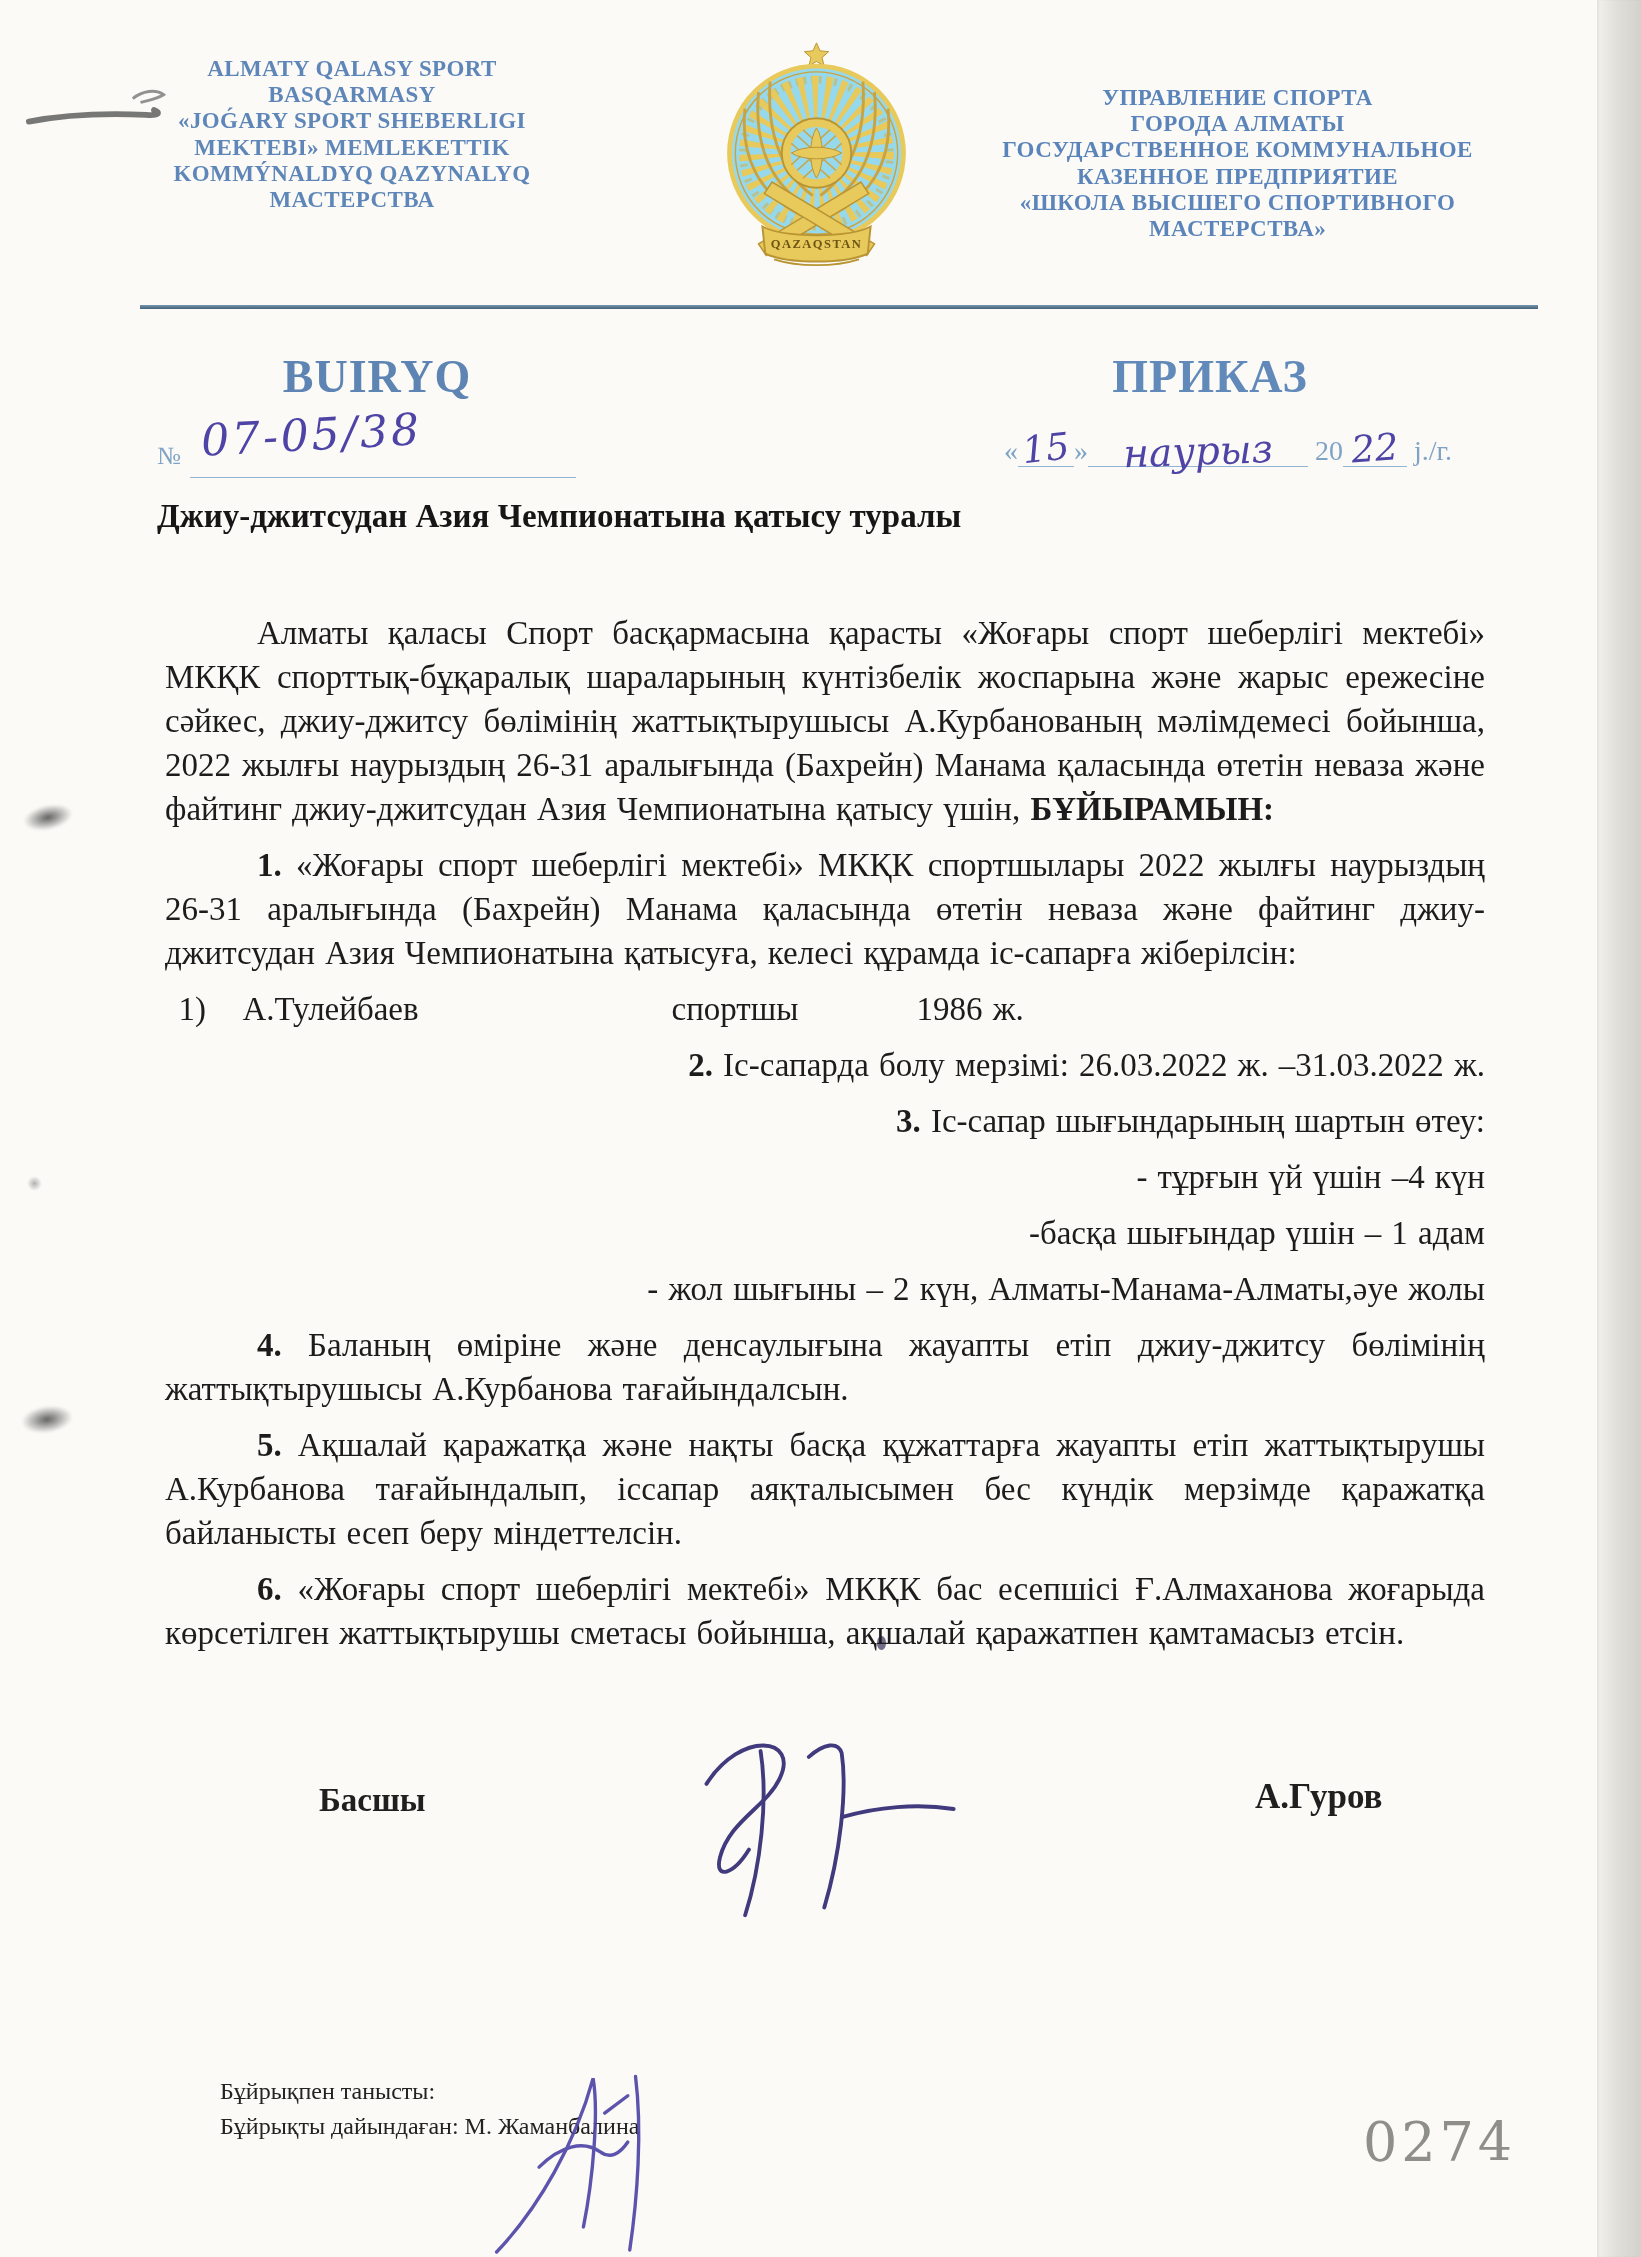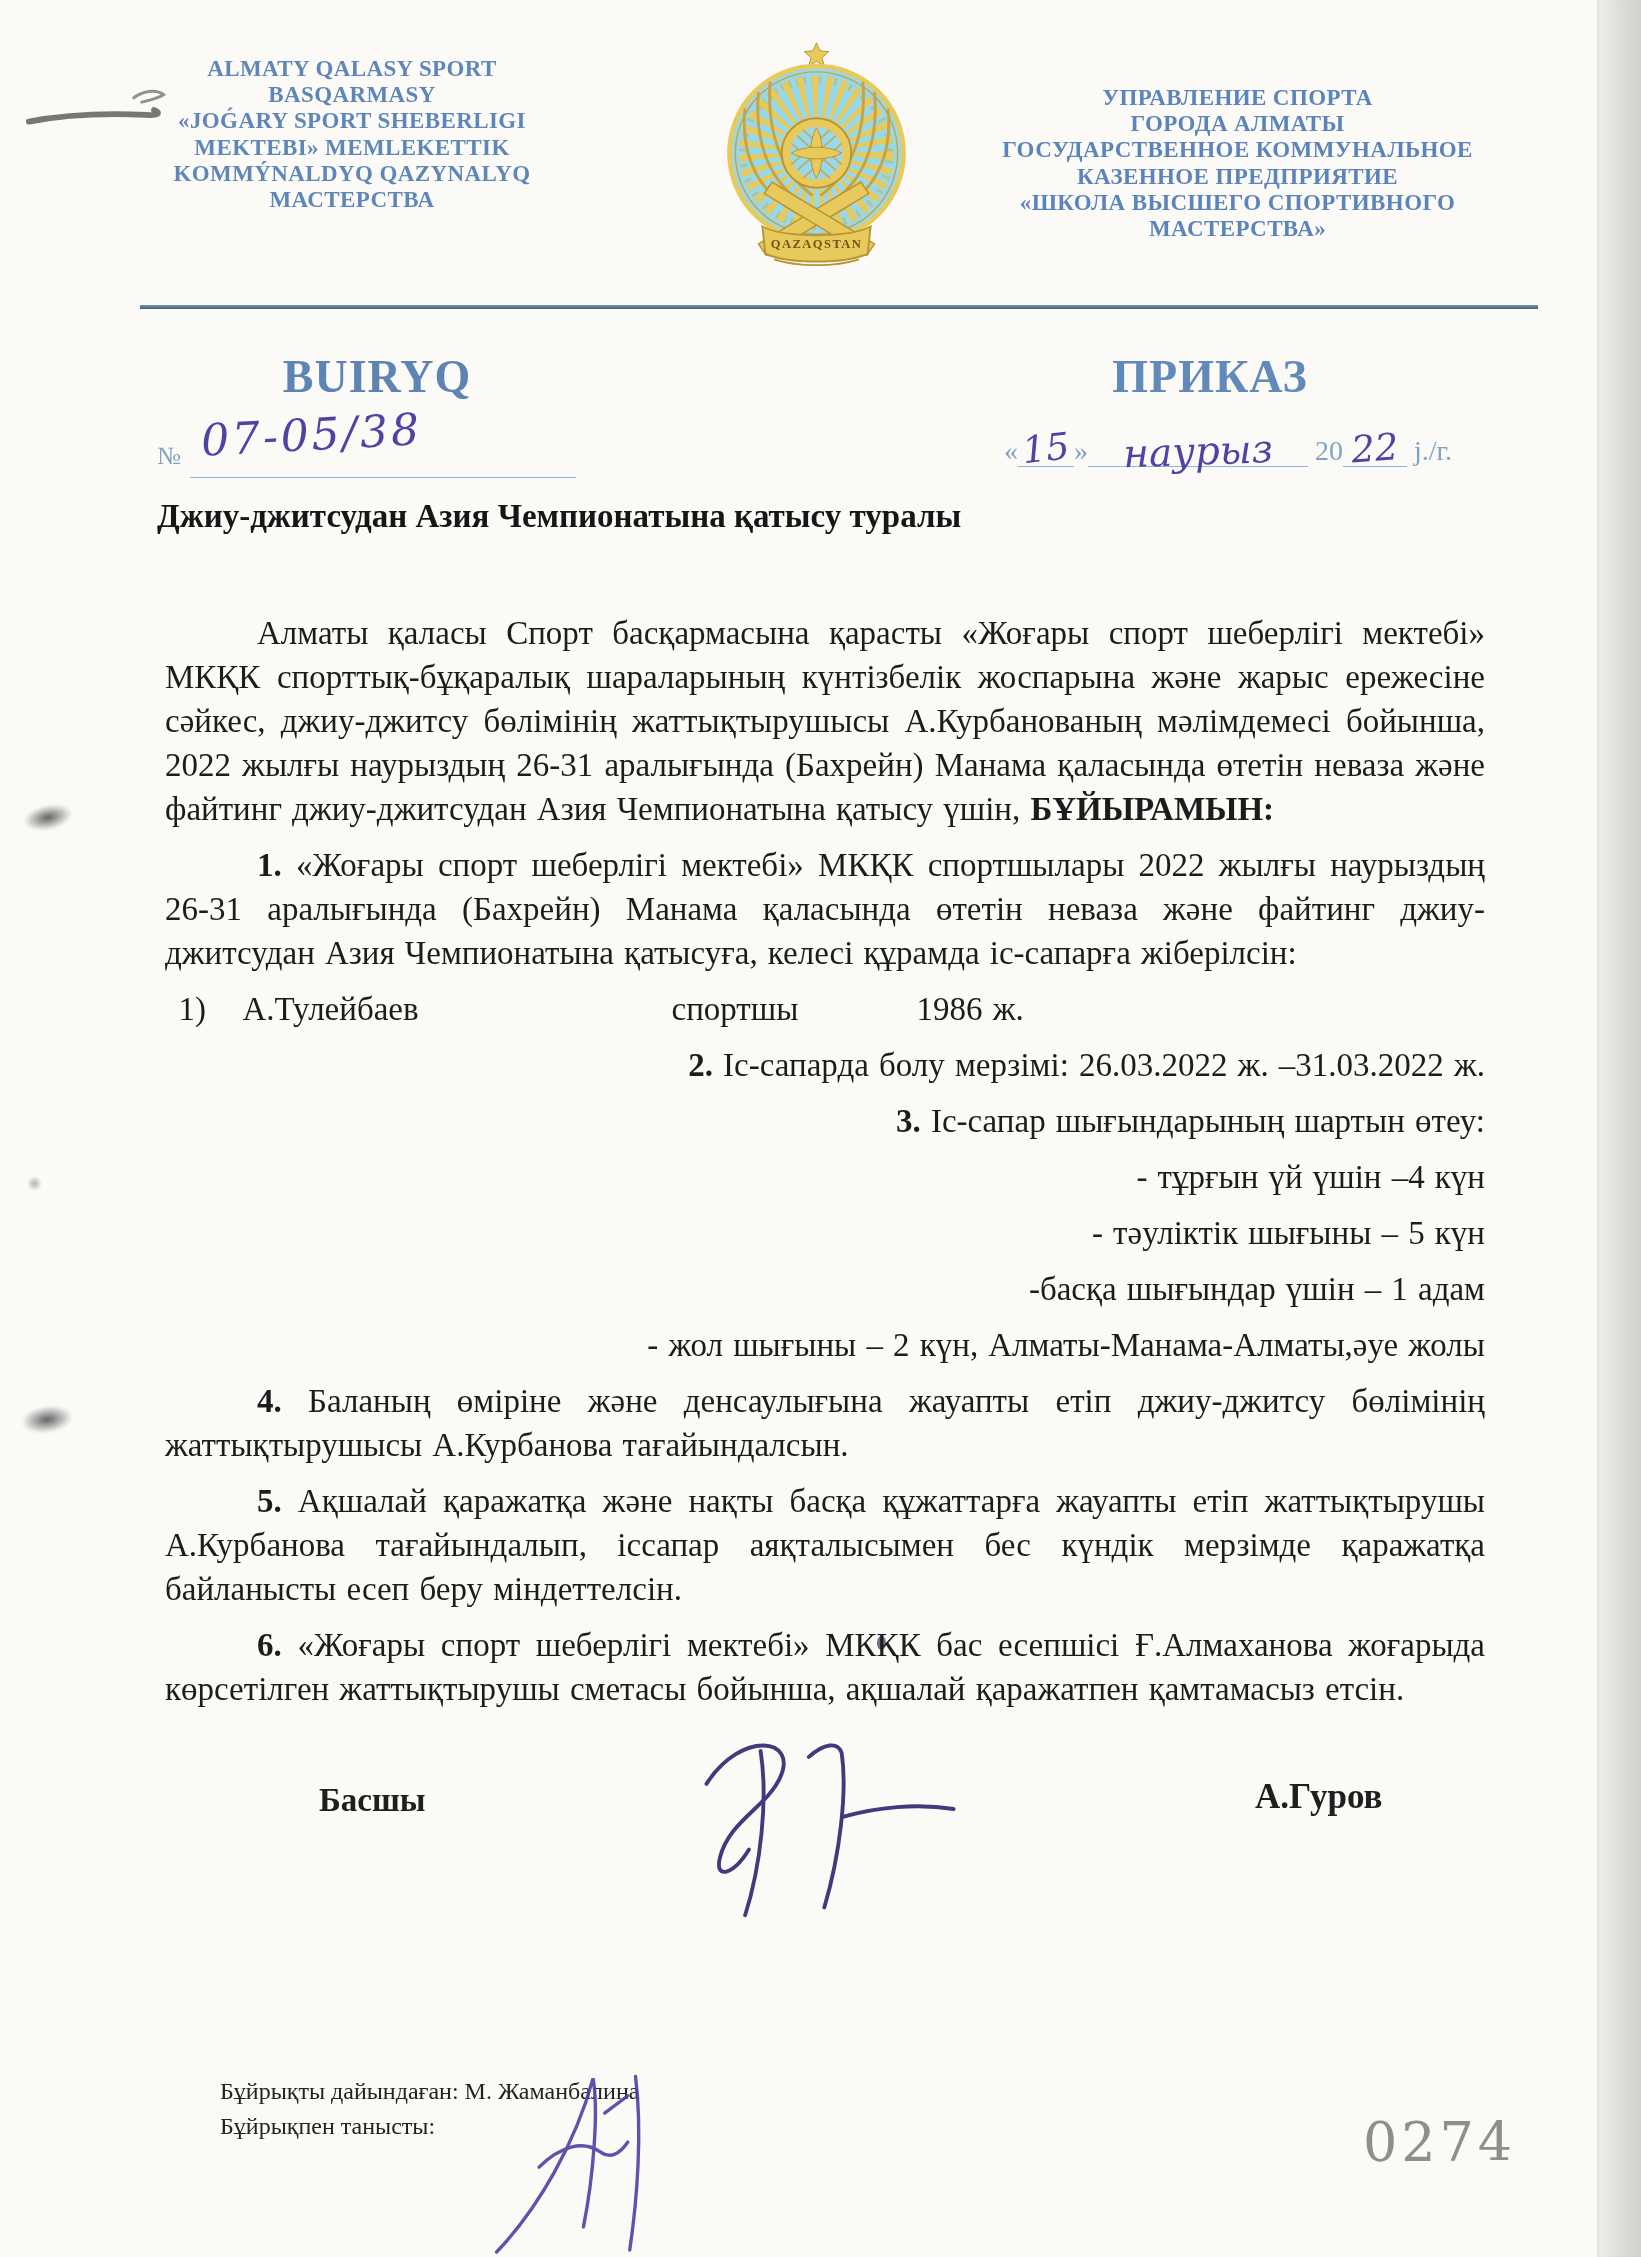--- a/index.html
+++ b/index.html
@@ -160,42 +160,41 @@
   <p class="ind"><b>1.</b><span> «Жоғары спорт шеберлігі мектебі» МКҚК спортшылары 2022 жылғы наурыздың 26-31 аралығында (Бахрейн) Манама қаласында өтетін неваза және файтинг джиу-джитсудан Азия Чемпионатына қатысуға, келесі құрамда іс-сапарға жіберілсін:</span></p>
   <p class="athlete">
     <span class="a-num">1)</span>
     <span class="a-name">А.Тулейбаев</span>
     <span class="a-role">спортшы</span>
     <span class="a-birth">1986 ж.</span>
   </p>
   <p class="ind-s"><b>2.</b><span> Іс-сапарда болу мерзімі:  26.03.2022 ж. –31.03.2022 ж.</span></p>
   <p class="ind-s"><b>3.</b><span> Іс-сапар шығындарының шартын өтеу:</span></p>
   <p class="ind-s">- тұрғын үй үшін –4 күн</p>
-  <p class="ind-s">- тәуліктік шығыны – 5 күн</p>
   <p class="ind-s">-басқа шығындар үшін – 1 адам</p>
   <p class="ind-s">- жол шығыны – 2 күн, Алматы-Манама-Алматы,әуе жолы</p>
   <p class="ind"><b>4.</b><span> Баланың өміріне және денсаулығына жауапты етіп джиу-джитсу бөлімінің жаттықтырушысы  А.Курбанова тағайындалсын.</span></p>
   <p class="ind"><b>5.</b><span> Ақшалай қаражатқа және нақты басқа құжаттарға жауапты етіп жаттықтырушы А.Курбанова  тағайындалып, іссапар аяқталысымен бес күндік мерзімде қаражатқа байланысты есеп беру міндеттелсін.</span></p>
   <p class="ind"><b>6.</b><span> «Жоғары спорт шеберлігі мектебі» МКҚК бас есепшісі Ғ.Алмаханова жоғарыда көрсетілген жаттықтырушы сметасы бойынша, ақшалай қаражатпен қамтамасыз етсін.</span></p>
 </div>
 
 <div class="abs sig-title">Басшы</div>
 <svg class="abs sig-main" viewBox="0 0 320 205">
   <g fill="none" stroke="#322b74" stroke-width="4" stroke-linecap="round" opacity=".92">
     <path d="M44 62 C 80 6 140 14 120 56 C 106 86 68 100 58 138 C 52 162 72 156 88 130"></path>
     <path d="M100 28 C 108 78 100 148 84 198"></path>
     <path d="M150 34 C 166 20 180 18 184 30 C 190 70 182 136 166 190"></path>
     <path d="M186 96 C 220 86 262 82 300 88"></path>
   </g>
 </svg>
 <div class="abs sig-name">А.Гуров</div>
 
 <div class="abs footer">
+  <div>Бұйрықпен танысты:</div>
   <div>Бұйрықты  дайындаған: М.  Жаманбалина</div>
-  <div>Бұйрықпен танысты:</div>
 </div>
 <svg class="abs sig-foot" viewBox="0 0 340 215">
   <g fill="none" stroke="#4b43a5" stroke-width="3.5" stroke-linecap="round" opacity=".9">
     <path d="M96 206 C 140 160 178 92 196 26 C 202 60 196 130 186 180"></path>
     <path d="M140 118 C 162 96 186 90 203 102 C 214 110 224 104 232 92"></path>
     <path d="M240 24 C 247 80 242 150 234 204"></path>
     <path d="M208 62 L 232 44"></path>
   </g>
 </svg>
 

